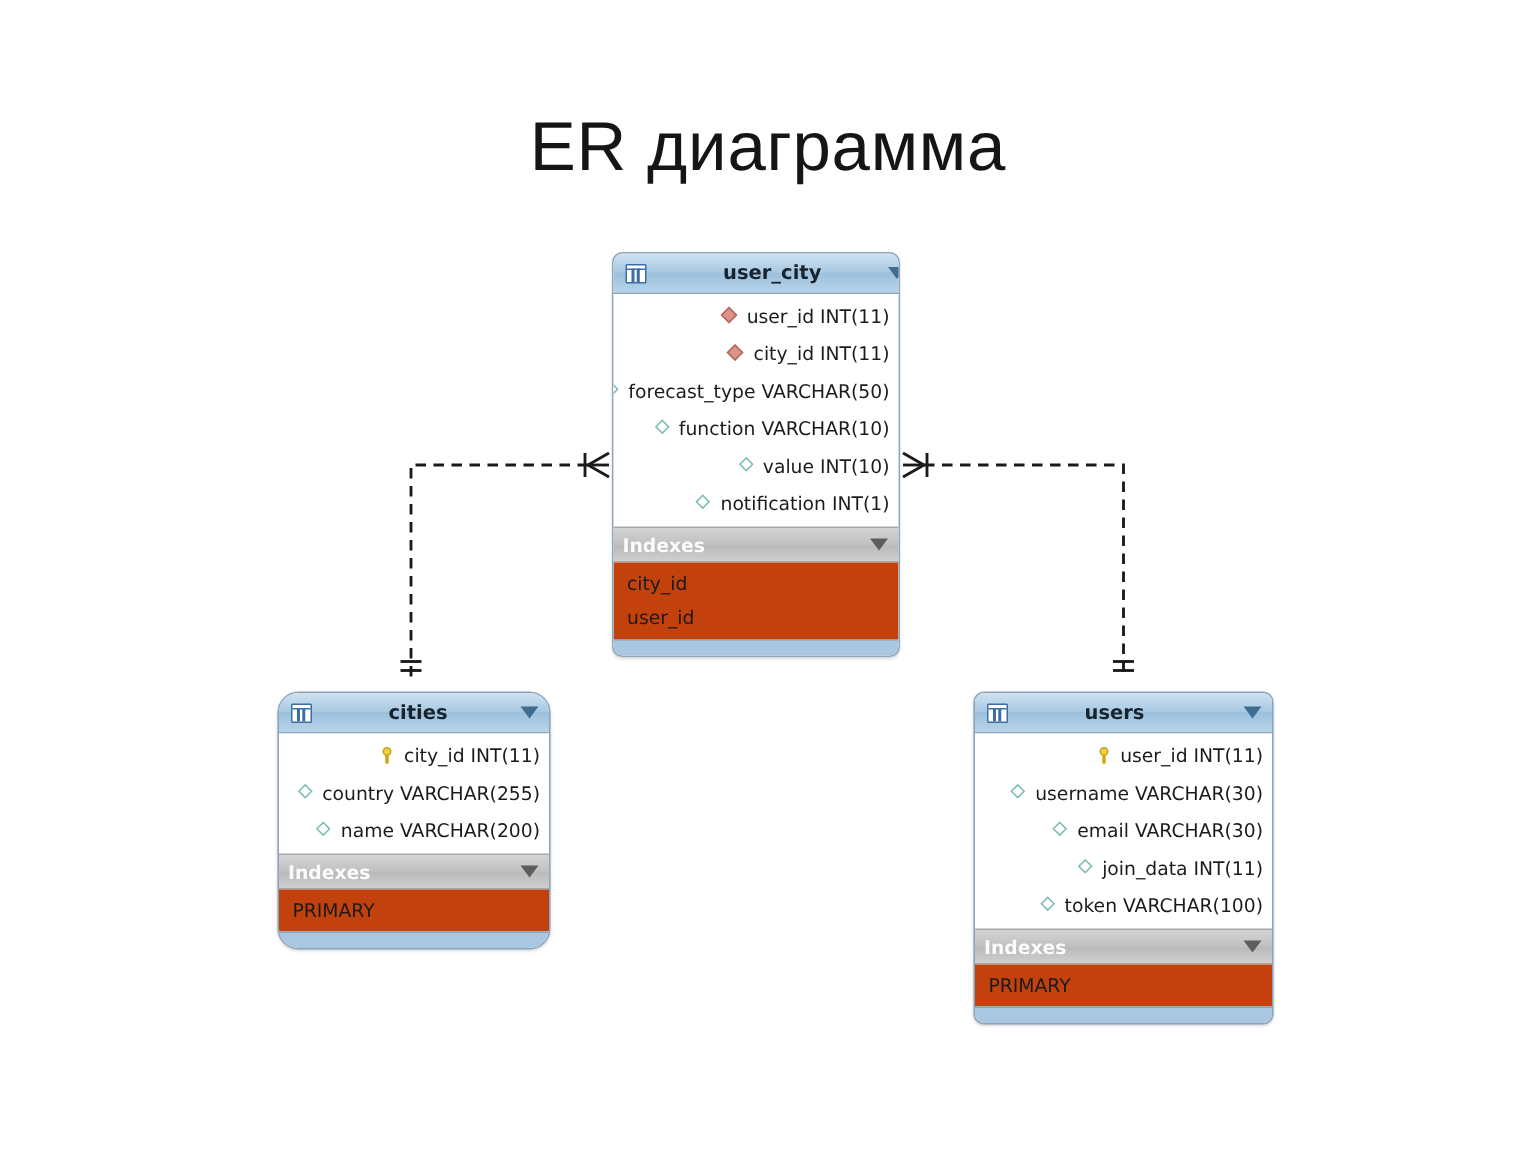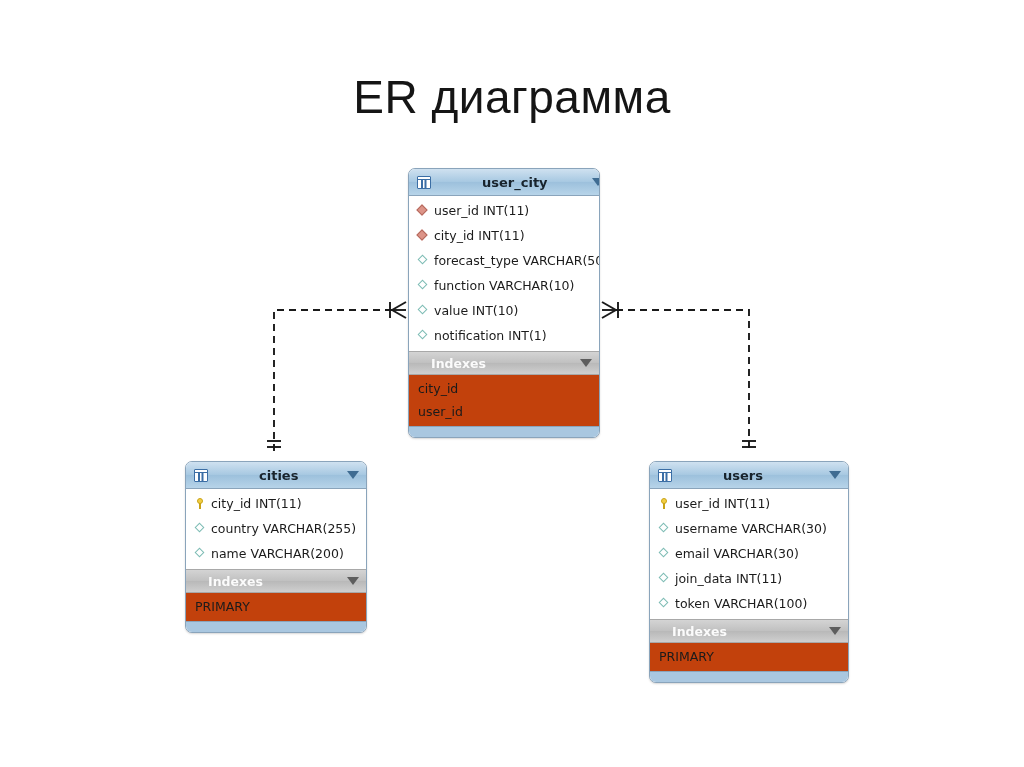--- a/index.html
+++ b/index.html
@@ -104,20 +104,21 @@
   .chev.gray { border-top-color: #5d5d5d; }
 
   .field-list { padding: 2px 0 3px 0; background: #ffffff; }
   .field {
     display: flex;
     align-items: center;
     height: 25px;
     padding: 0 6px 0 9px;
     box-sizing: border-box;
     white-space: nowrap;
+    justify-content: flex-end;
   }
   .field-label {
     font-size: 12.5px;
     color: #1b1b1b;
     font-family: "DejaVu Sans", sans-serif;
   }
 
   
   .mk {
     width: 11px; height: 11px;
@@ -163,21 +164,21 @@
     background: #f2cf45;
     border-left: 1px solid #c9a317;
     border-right: 1px solid #c9a317;
     box-sizing: border-box;
   }
 
   .idx-header {
     height: 24px;
     display: flex;
     align-items: center;
-    padding: 0 7px 0 22px;
+    padding: 0 7px 0 6px;
     background: linear-gradient(to bottom, #d4d4d4 0%, #c0c0c0 50%, #b9b9b9 52%, #cfcfcf 100%);
     border-top: 1px solid #a8a8a8;
     border-bottom: 1px solid #a8a8a8;
     box-sizing: border-box;
   }
   .idx-title {
     font-size: 12.5px;
     font-weight: bold;
     color: #fbfbfb;
     flex: 1 1 auto;
@@ -276,21 +277,21 @@
       <div class="idx-header">
         <span class="idx-title">Indexes</span>
         <span class="chev gray"></span>
       </div>
       <div class="idx-list">
         <div class="idx-row">city_id</div>
         <div class="idx-row">user_id</div>
       </div>
       <div class="tbl-footer"></div>
     </div>
-    <div class="er-table" style="left: 185px; top: 461px; width: 182px;">
+    <div class="er-table" style="left: 185px; top: 461px; width: 182px; border-radius: 14px;">
       <div class="tbl-header">
         <span class="tbl-icon"></span>
         <span class="tbl-name">cities</span>
         <span class="chev"></span>
       </div>
       <div class="field-list">
         <div class="field">
           <span class="mk mk-pk"></span>
           <span class="field-label">city_id INT(11)</span>
         </div>

